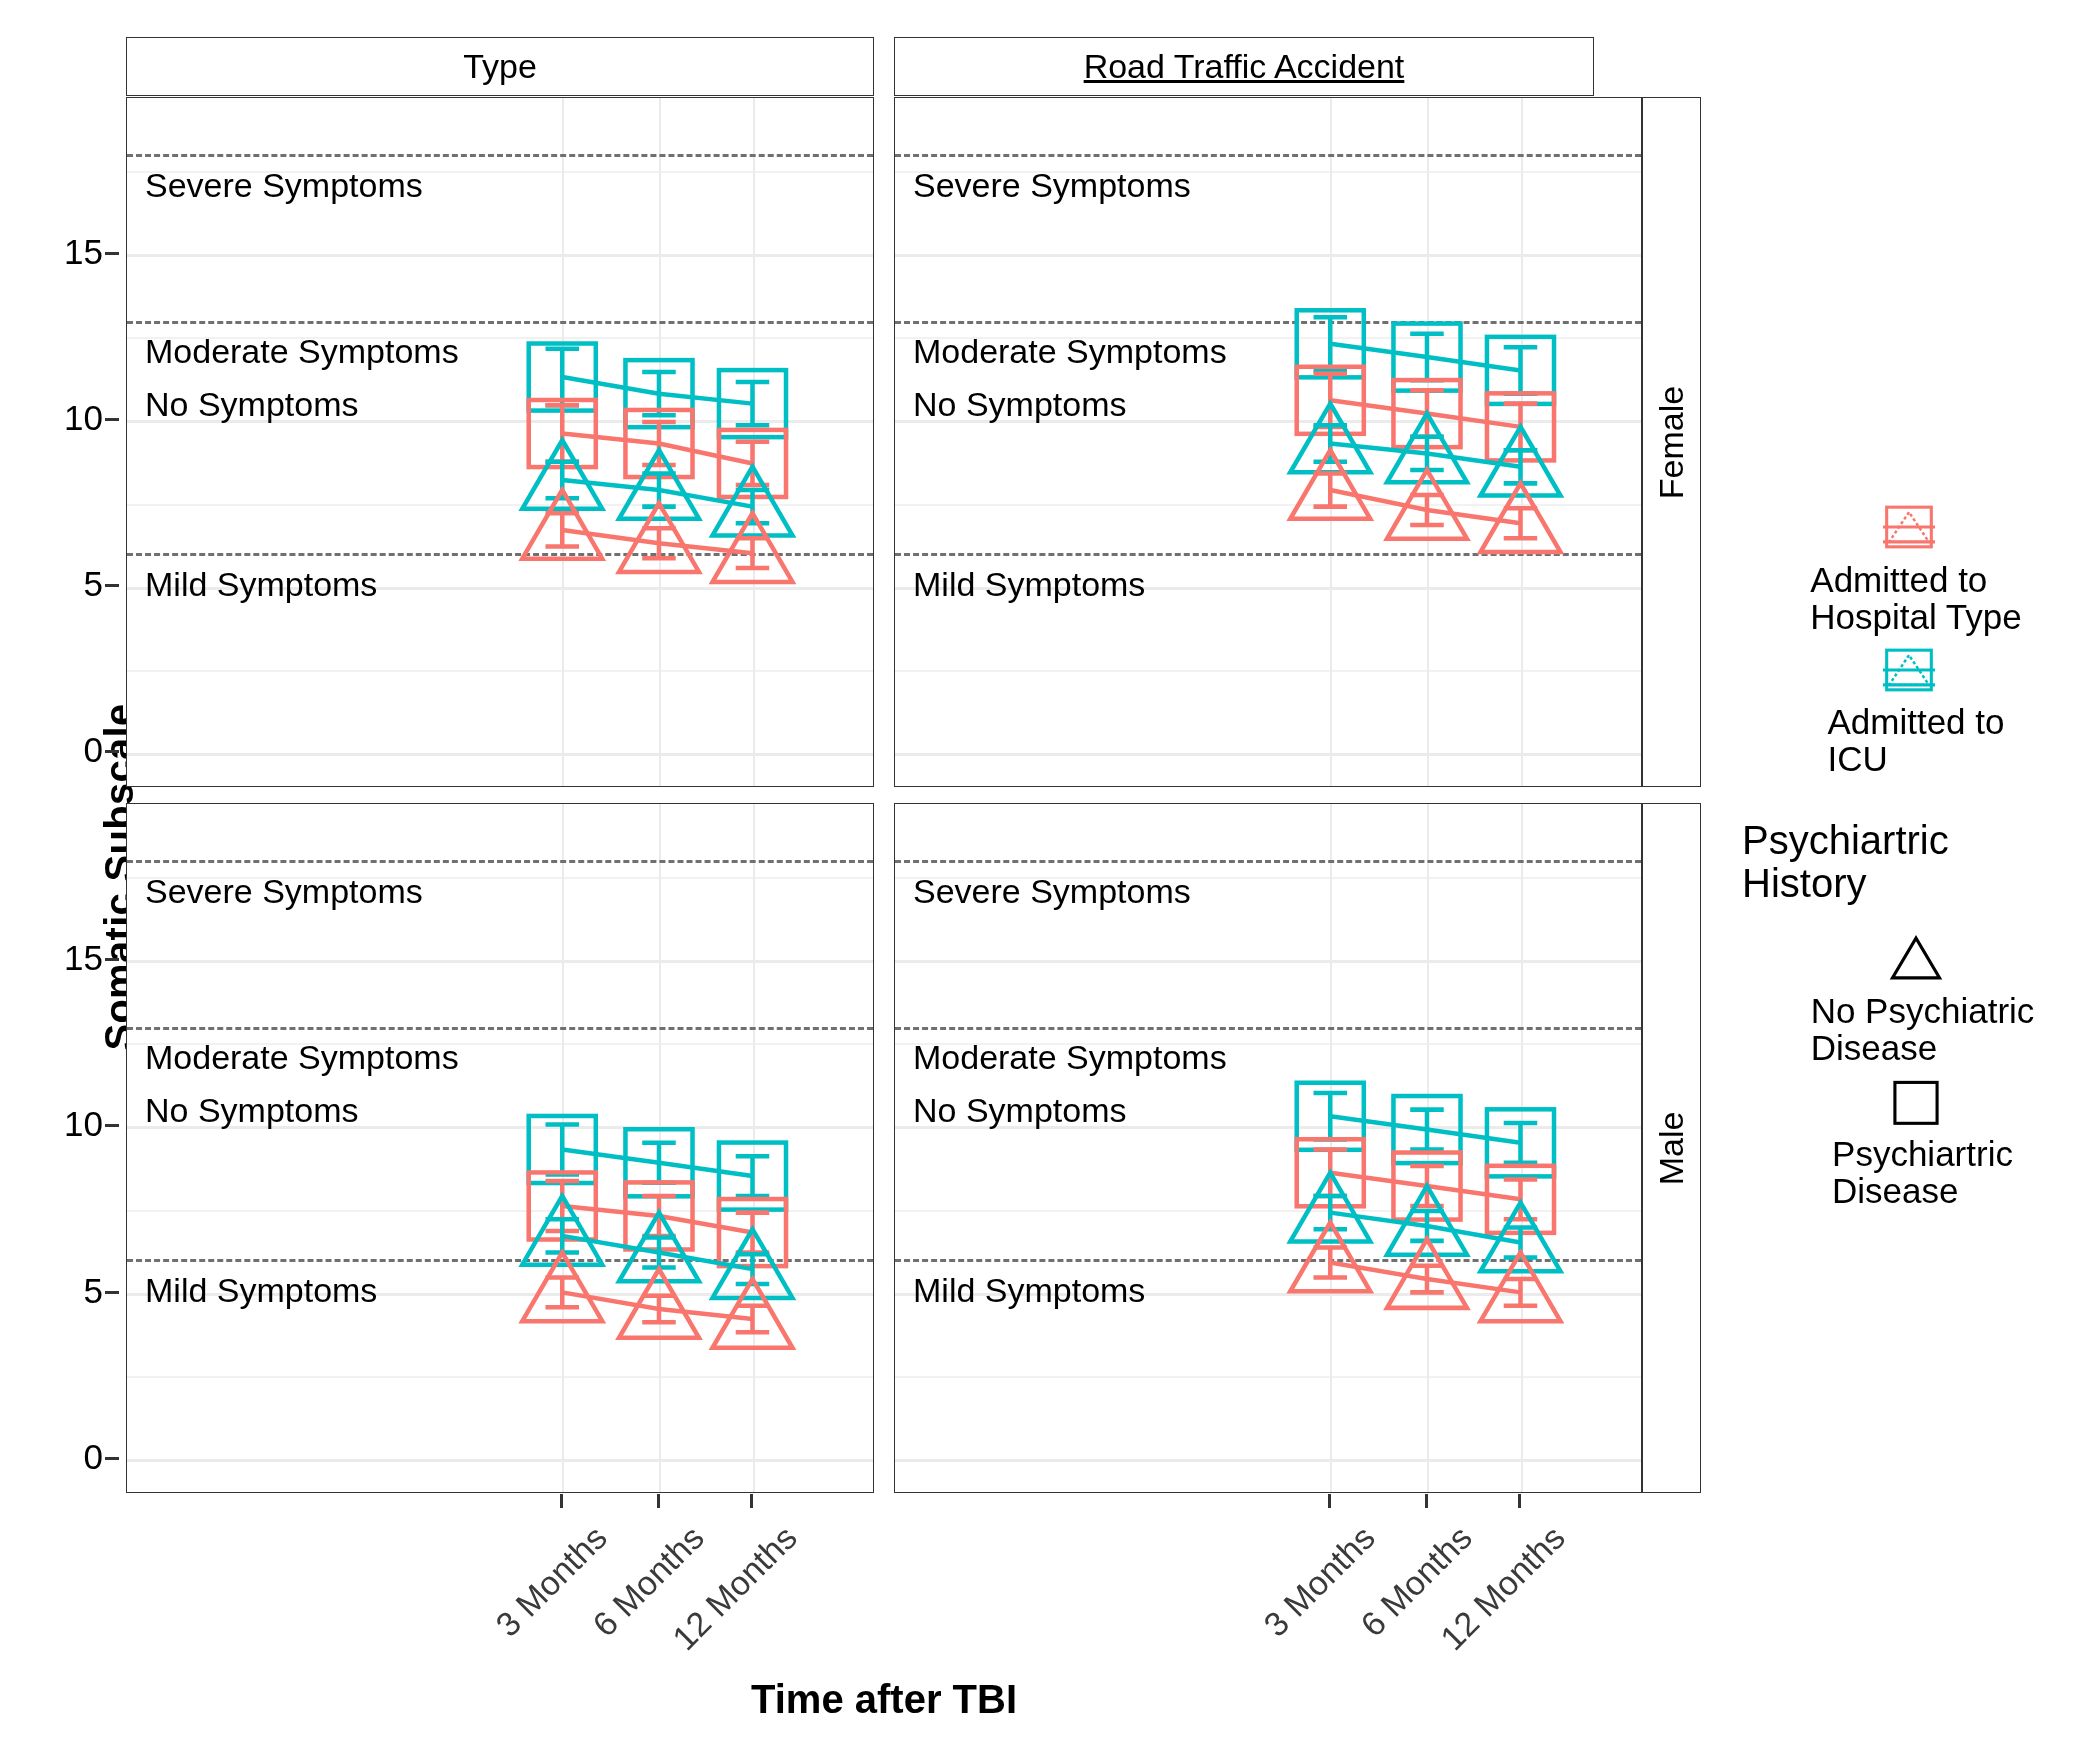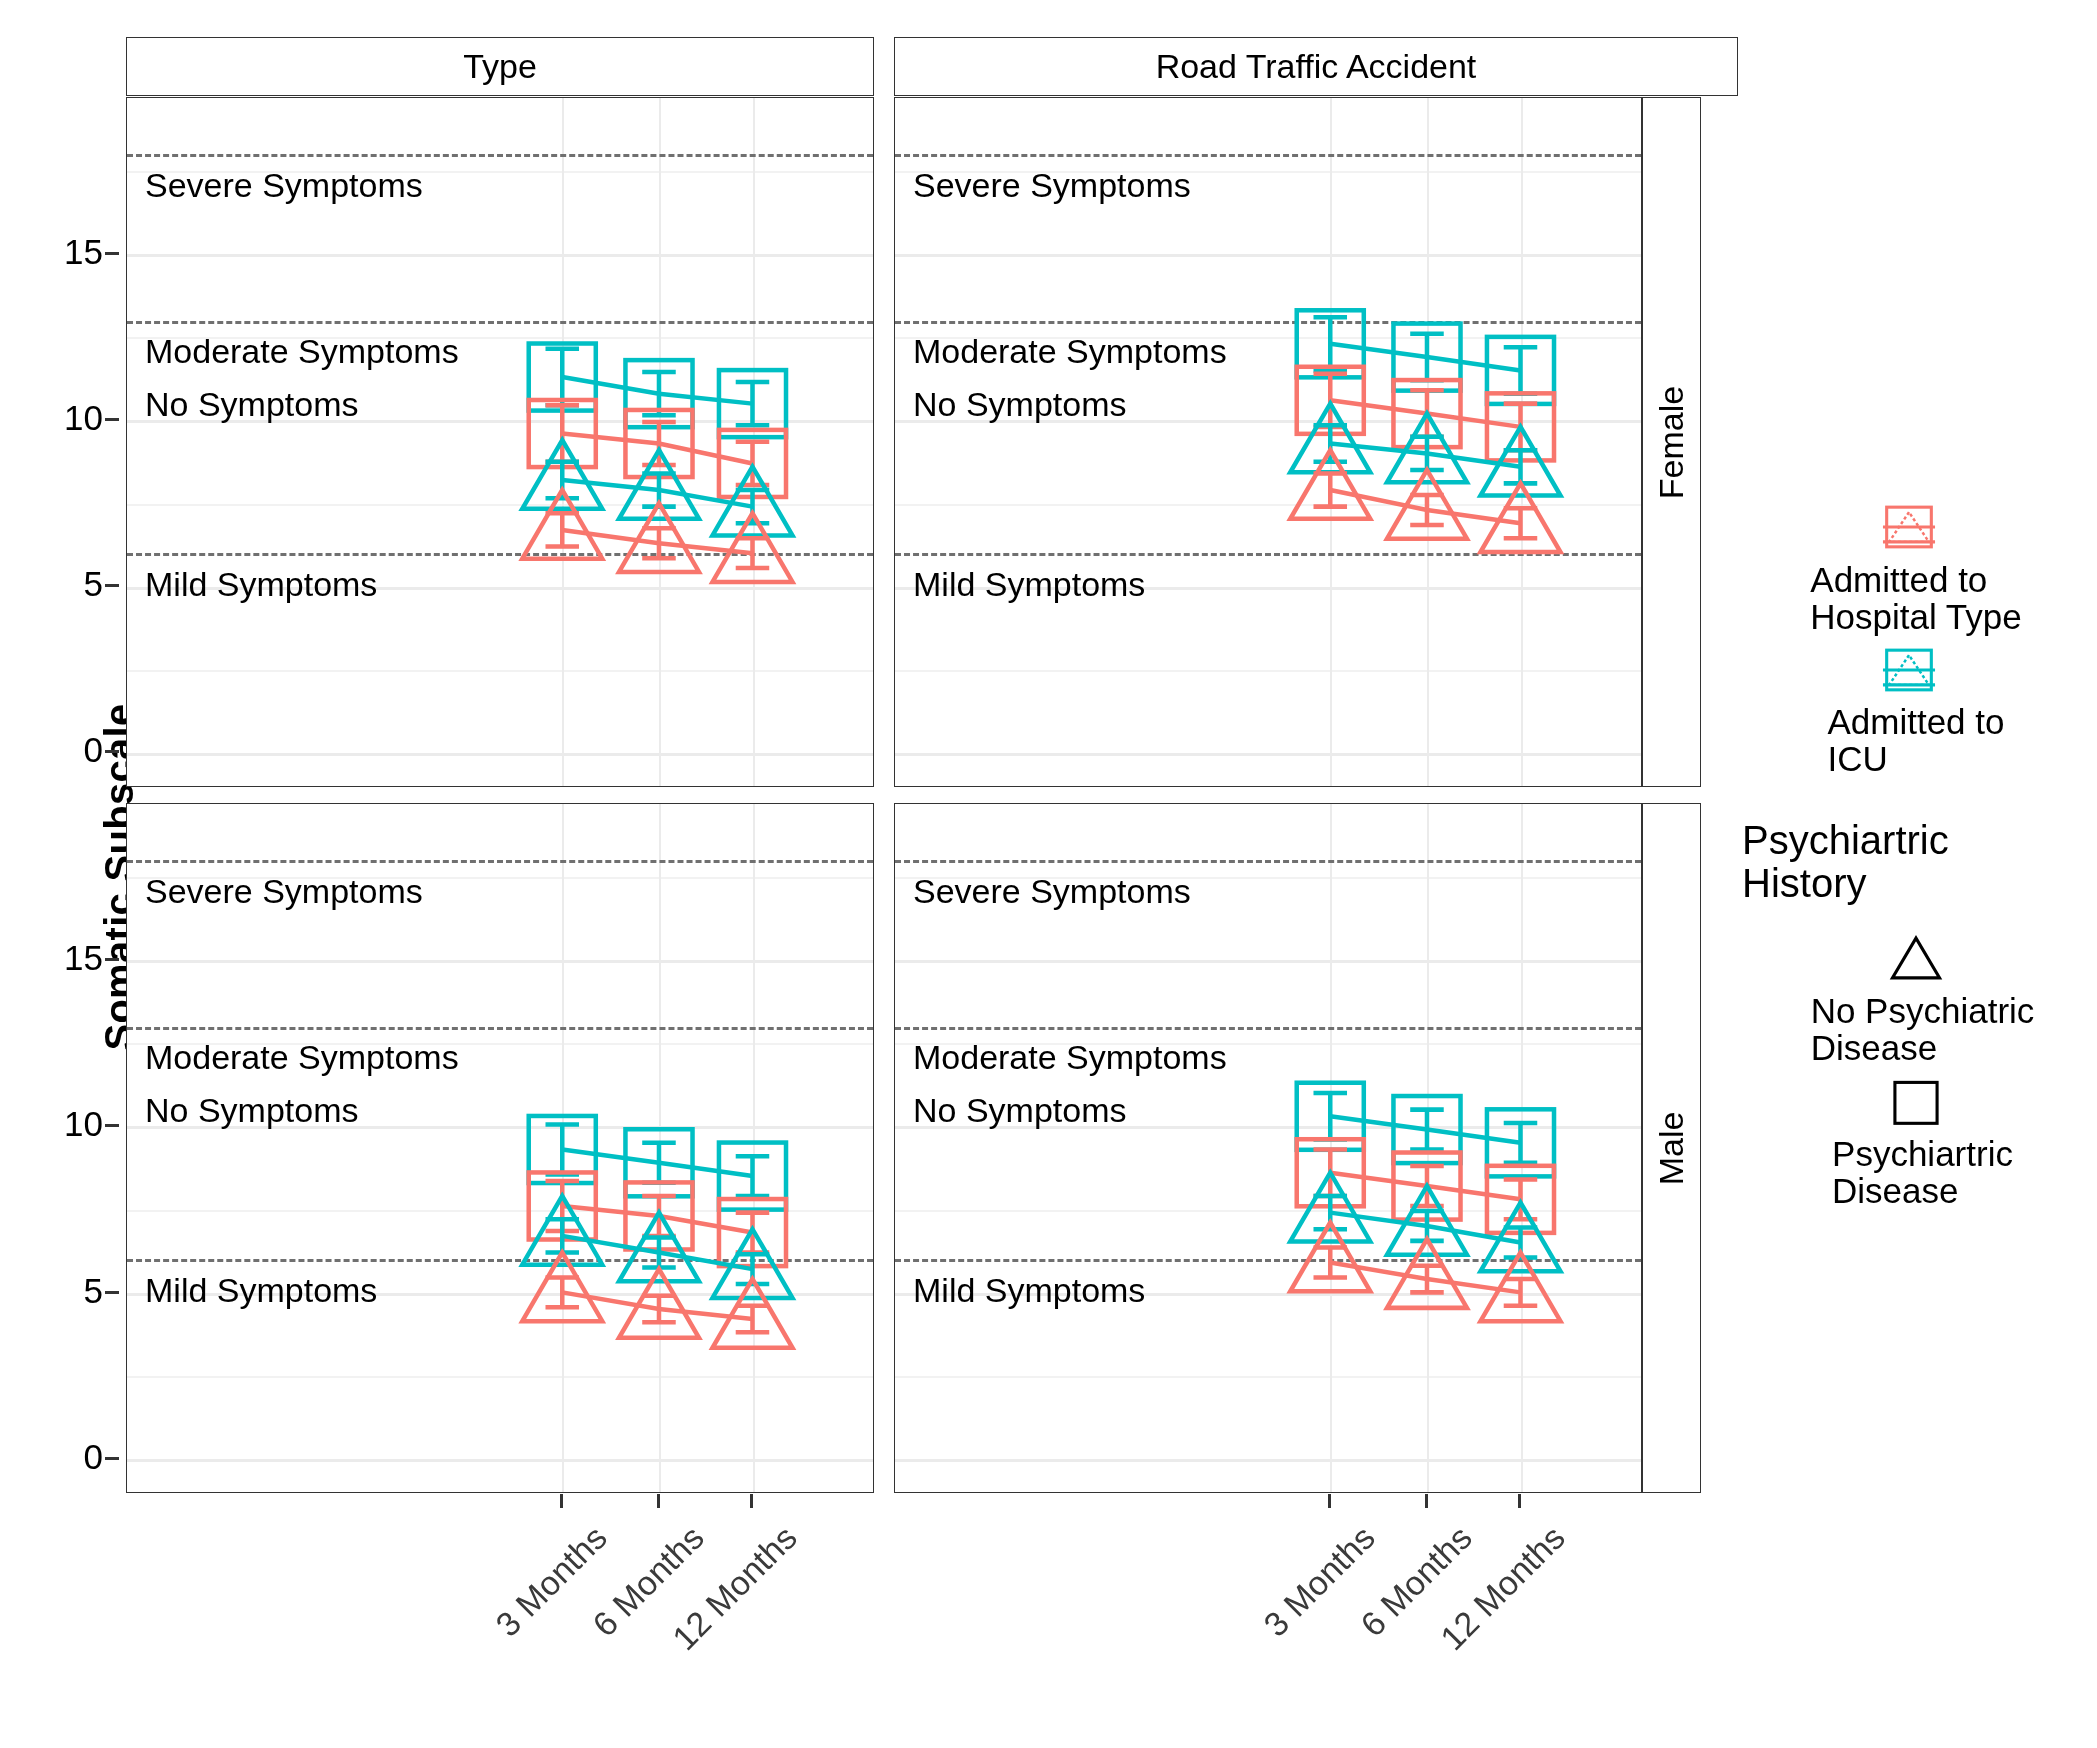--- a/index.html
+++ b/index.html
@@ -51,20 +51,21 @@
   .legend-key{width:62px;height:62px;flex:0 0 62px;margin-right:14px;}
   .legend-label{font-size:35px;line-height:1.06;padding-top:2.6px;}
 </style>
 </head>
 <body>
 
 <div class="root">
 
   <div id="ylab">Somatic Subscale Score</div>
 
+  <div id="xlab">Time after TBI</div>
 
   <div class="ytickwrap" id="ytickwrap">
       <div class="ytick" style="top: 730px;">0</div>
       <div class="ytickmark" style="top: 750px;"></div>
       <div class="ytick" style="top: 1437px;">0</div>
       <div class="ytickmark" style="top: 1457px;"></div>
       <div class="ytick" style="top: 564px;">5</div>
       <div class="ytickmark" style="top: 584px;"></div>
       <div class="ytick" style="top: 1271px;">5</div>
       <div class="ytickmark" style="top: 1291px;"></div>
@@ -75,21 +76,21 @@
       <div class="ytick" style="top: 232px;">15</div>
       <div class="ytickmark" style="top: 252px;"></div>
       <div class="ytick" style="top: 938px;">15</div>
       <div class="ytickmark" style="top: 958px;"></div>
     </div>
 
   <div id="plot-area">
       <div class="strip-top" style="left: 126px; top: 37px; width: 748px;">
         <span>Type</span>
       </div>
-      <div class="strip-top" style="left: 894px; top: 37px; width: 844px;">
+      <div class="strip-top" style="left: 894px; top: 37px; width: 700px; text-decoration: underline;">
         <span>Road Traffic Accident</span>
       </div>
       <div class="strip-right" style="left: 1642px; top: 97px; height: 690px;">
         <span>Female</span>
       </div>
       <div class="strip-right" style="left: 1642px; top: 803px; height: 690px;">
         <span>Male</span>
       </div>
       <div class="panel" style="left: 126px; top: 97px; width: 748px; height: 690px;">
         <div class="gridmin" style="top: 572px;"></div>

